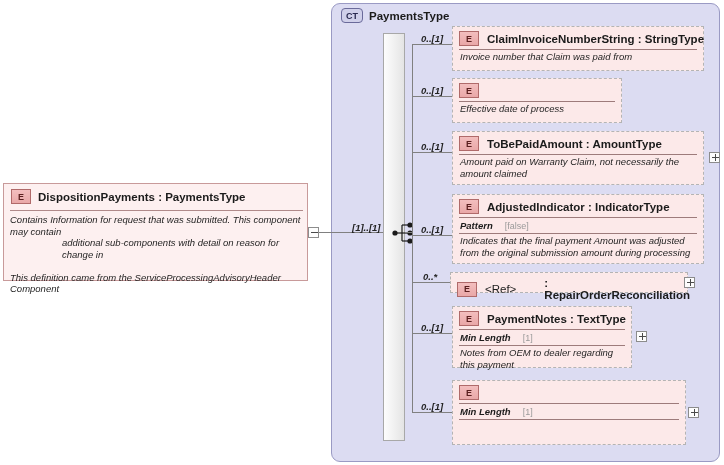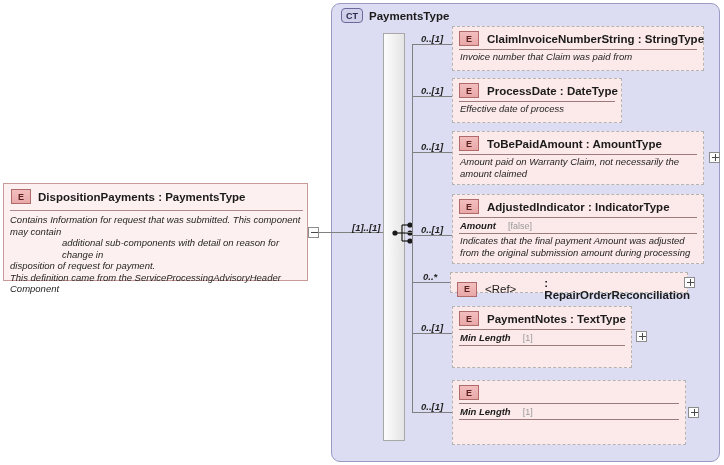--- a/index.html
+++ b/index.html
@@ -165,21 +165,21 @@
 
   <div class="root-box">
     <div class="root-head">
       <span class="e-badge">E</span>
       <span class="root-title">DispositionPayments : PaymentsType</span>
     </div>
     <div class="root-sep"></div>
     <div class="root-doc">
       <span>Contains Information for request that was submitted. This component may contain</span>
       <span class="ind">additional sub-components with detail on reason for change in</span>
-      <span>disposition of request for payment.</span><br>
+      <br>
       <span>This definition came from the ServiceProcessingAdvisoryHeader Component</span>
     </div>
   </div>
 
   <div class="tgl" style="left:308px;top:227px;"></div>
 
   <div class="ln ln-h" style="left:319px;top:232px;width:64px;"></div>
   <div class="card card-root">[1]..[1]</div>
 
   <div class="seq-bar"></div>
@@ -222,21 +222,20 @@
       <span class="e-badge">E</span>
       <span class="el-name">ClaimInvoiceNumberString : StringType</span>
     </div>
     <div class="el-sep"></div>
     <div class="el-doc">Invoice number that Claim was paid from</div>
   </div>
 
   <div class="el" style="left:452px;top:78px;width:170px;height:45px;">
     <div class="el-head">
       <span class="e-badge">E</span>
-      <span class="el-name">ProcessDate : DateType</span>
     </div>
     <div class="el-sep"></div>
     <div class="el-doc">Effective date of process</div>
   </div>
 
   <div class="el" style="left:452px;top:131px;width:252px;height:54px;">
     <div class="el-head">
       <span class="e-badge">E</span>
       <span class="el-name">ToBePaidAmount : AmountType</span>
     </div>
@@ -245,21 +244,21 @@
   </div>
   <div class="tgl plus" style="left:709px;top:152px;"></div>
 
   <div class="el" style="left:452px;top:194px;width:252px;height:70px;">
     <div class="el-head">
       <span class="e-badge">E</span>
       <span class="el-name">AdjustedIndicator : IndicatorType</span>
     </div>
     <div class="el-sep"></div>
     <div class="el-facet">
-      <span class="facet-name">Amount</span>
+      <span class="facet-name">Pattern</span>
       <span class="facet-val">[false]</span>
     </div>
     <div class="el-sep"></div>
     <div class="el-doc">Indicates that the final payment Amount was adjusted from the original submission amount during processing</div>
   </div>
 
   <div class="el el-ref" style="left:450px;top:272px;width:238px;height:21px;">
     <div class="el-head">
       <span class="e-badge">E</span>
       <span class="ref-lt">&lt;Ref&gt;</span>
@@ -272,20 +271,21 @@
     <div class="el-head">
       <span class="e-badge">E</span>
       <span class="el-name">PaymentNotes : TextType</span>
     </div>
     <div class="el-sep"></div>
     <div class="el-facet">
       <span class="facet-name">Min Length</span>
       <span class="facet-val">[1]</span>
     </div>
     <div class="el-sep"></div>
+    <div class="el-doc">Notes from OEM to dealer regarding this payment</div>
   </div>
   <div class="tgl plus" style="left:636px;top:331px;"></div>
 
   <div class="el" style="left:452px;top:380px;width:234px;height:65px;">
     <div class="el-head">
       <span class="e-badge">E</span>
     </div>
     <div class="el-sep"></div>
     <div class="el-facet">
       <span class="facet-name">Min Length</span>

